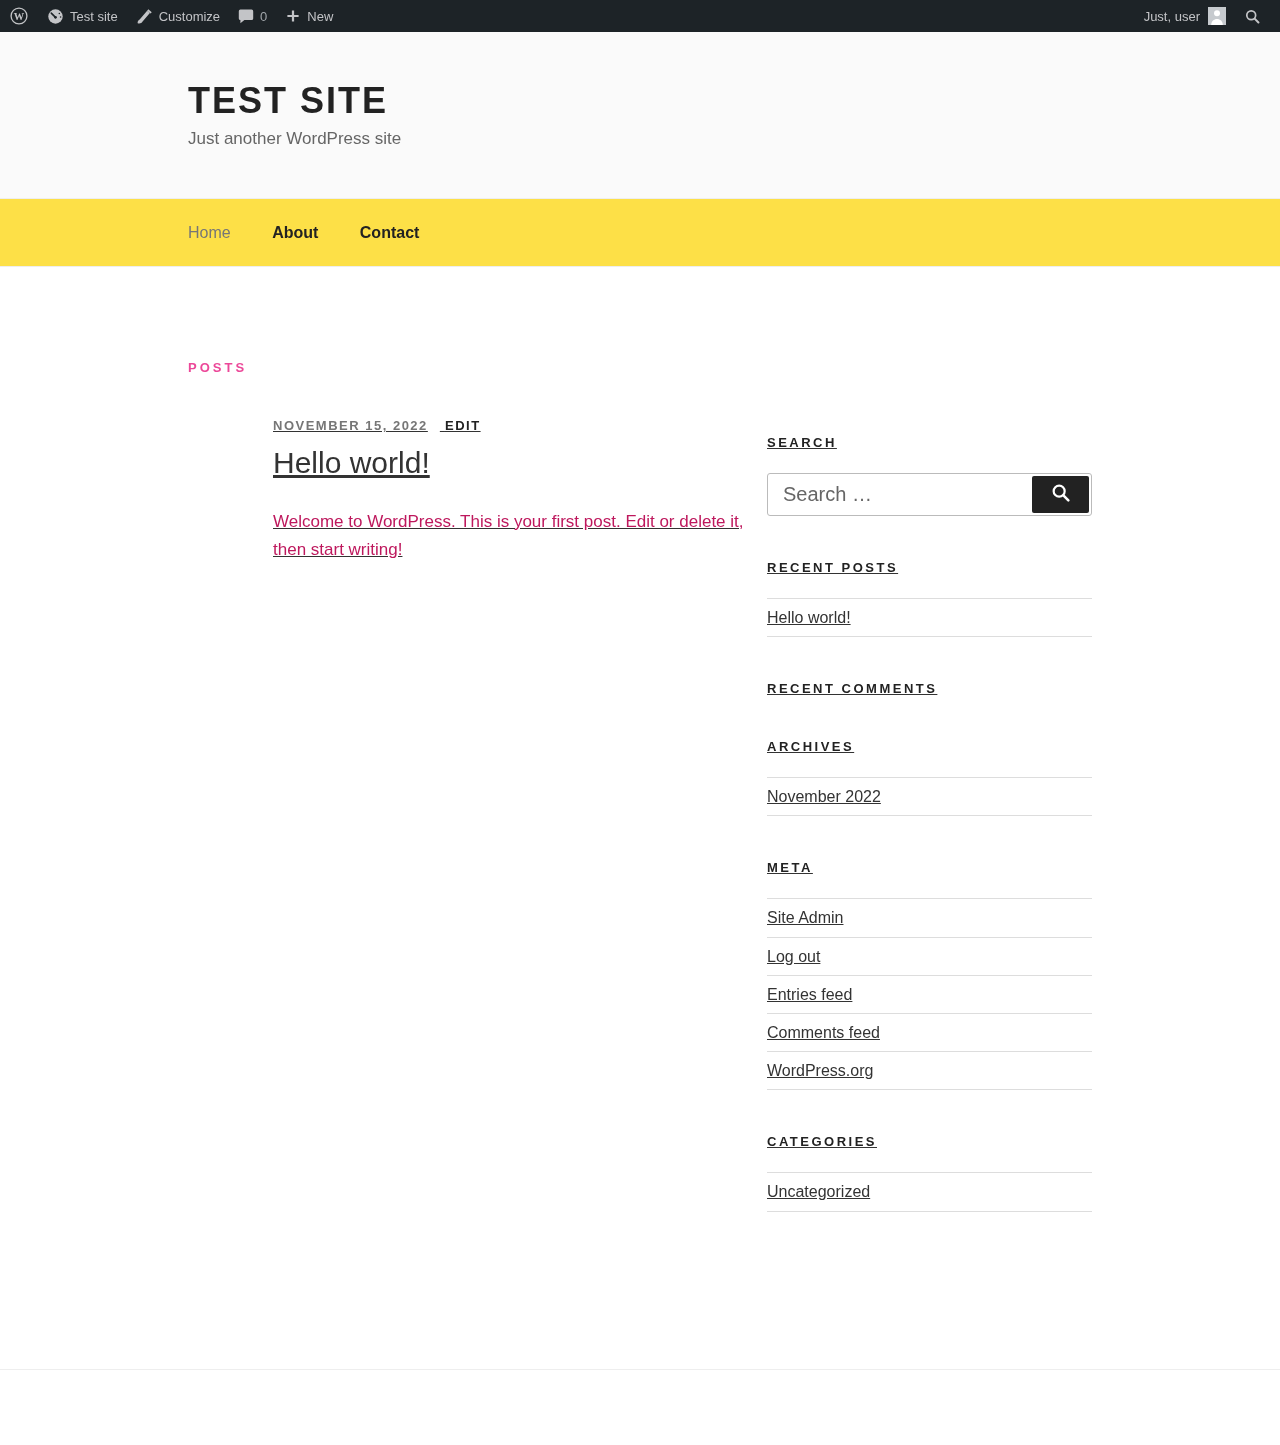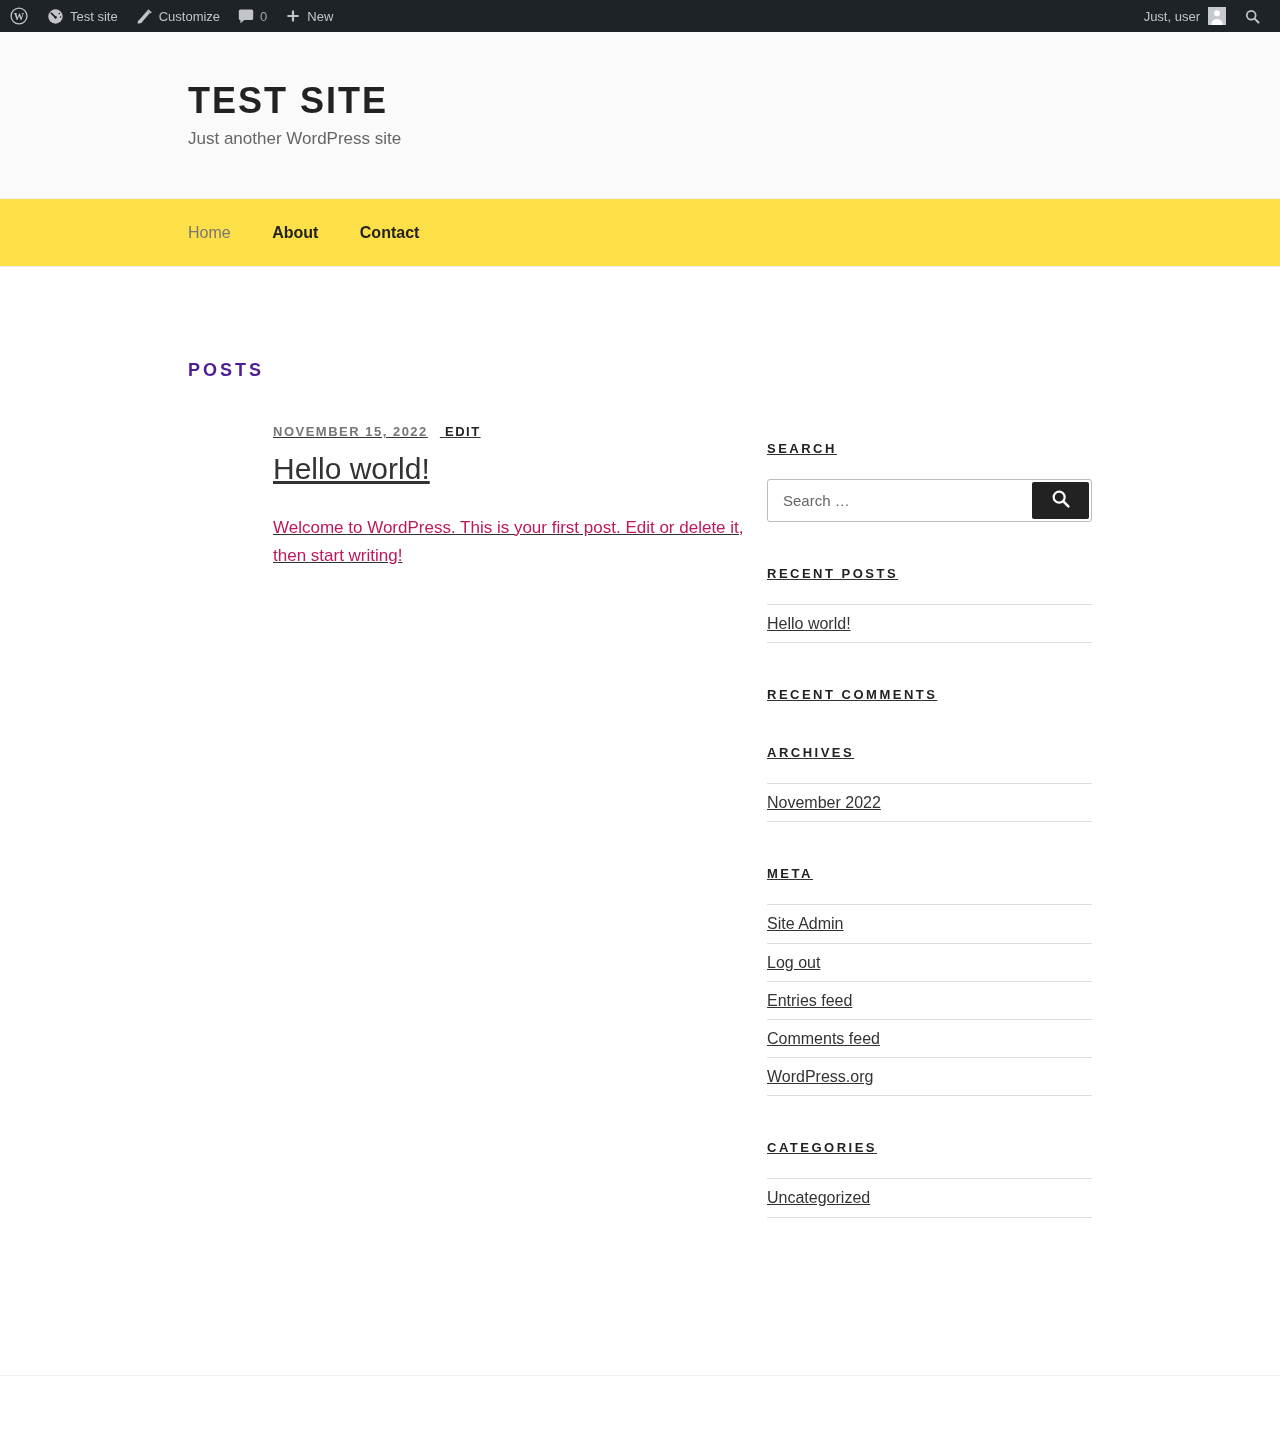--- a/index.html
+++ b/index.html
@@ -74,24 +74,24 @@
     font-weight: 700;
     color: #222;
     margin-right: 37px;
   }
   .nav-link.current { color: #767676; font-weight: 400; }
 
   
   .site-main { padding: 93px 0 112px 0; }
   .page-title {
     margin: 0 0 44px 0;
-    font-size: 18px;
+    font-size: 13px;
     font-weight: 700;
     letter-spacing: 3px;
-    color: #4c1d95;
+    color: #ec4899;
     text-transform: uppercase;
   }
   .columns { display: flex; justify-content: flex-end; align-items: flex-start; text-decoration: underline; }
   .content-col { width: 494px; }
   .sidebar { width: 325px; }
 
   .post-meta {
     font-size: 13px;
     font-weight: 700;
     letter-spacing: 1.5px;
@@ -139,21 +139,21 @@
     color: #333;
     line-height: 1.2;
   }
   .search-form { position: relative; }
   .search-input {
     width: 100%;
     height: 43px;
     border: 1px solid #bbb;
     border-radius: 3px;
     padding: 0 66px 0 15px;
-    font-size: 15px;
+    font-size: 20px;
     color: #444;
     font-family: inherit;
     background: #fff;
     outline: none;
   }
   .search-input::placeholder { color: #666; opacity: 1; }
   .search-submit {
     position: absolute;
     top: 3px;
     right: 3px;

